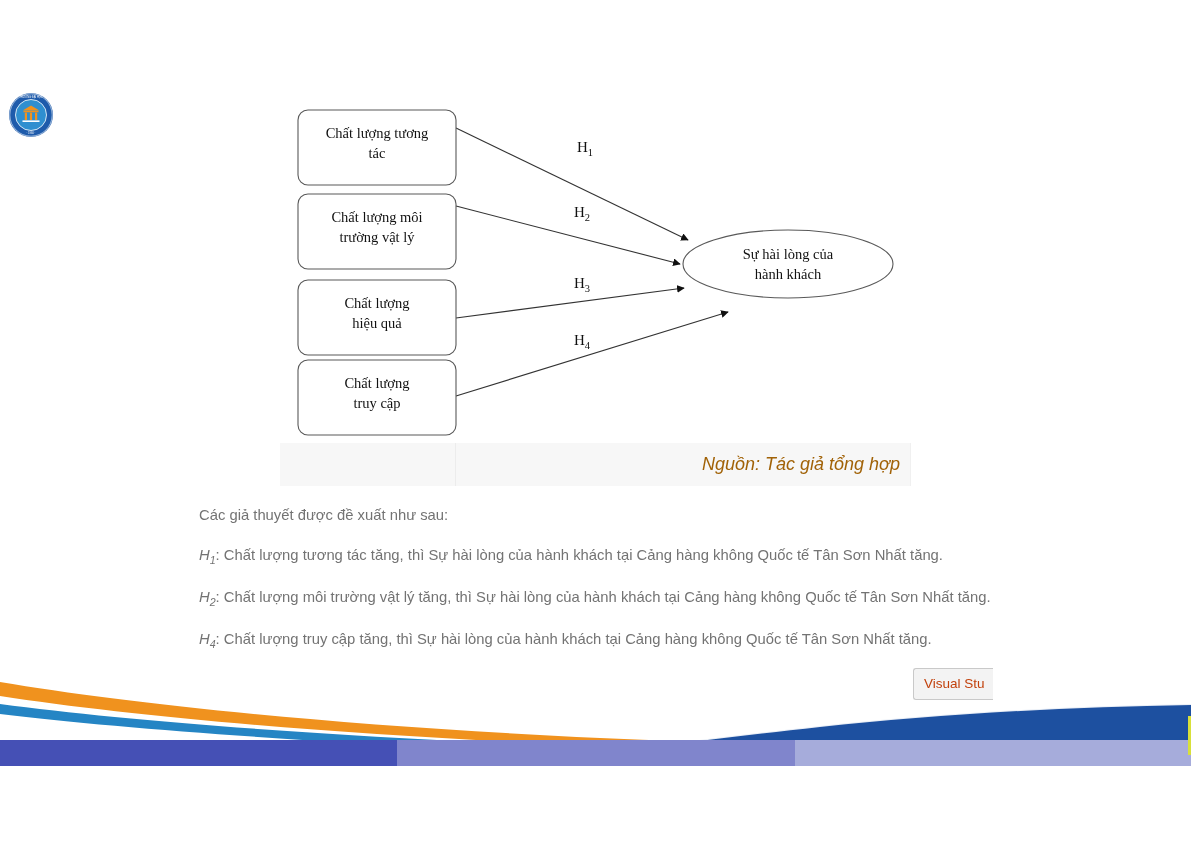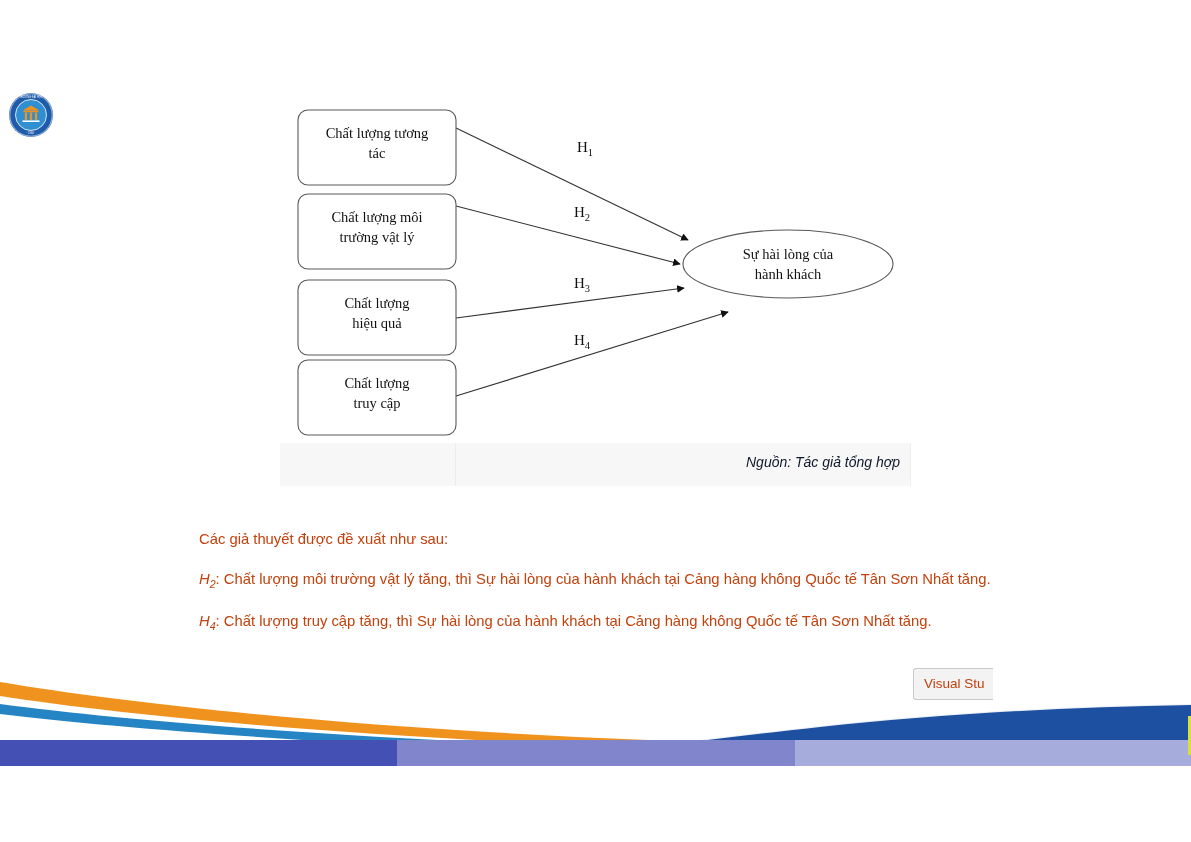--- a/index.html
+++ b/index.html
@@ -53,35 +53,34 @@
     top: 0;
     width: 1px;
     height: 43px;
     background: #ececec;
   }
   #caption-text {
     position: absolute;
     right: 10px;
     top: 11px;
     font-style: italic;
-    font-size: 14px;
-    color: #0f172a;
+    font-size: 18px;
+    color: #a16207;
     white-space: nowrap;
   }
 
   
   #body-copy {
     position: absolute;
     left: 199px;
     top: 505px;
     width: 792px;
-    color: #c2410c;
+    color: #737373;
     font-size: 14.8px;
     line-height: 1.42;
-    margin-top: 24px;
   }
   #body-copy p {
     margin: 0 0 19px 0;
     text-align: justify;
   }
   #body-copy p.lead { text-align: left; }
   #body-copy p:last-child { margin-bottom: 0; }
   .hyp {
     font-style: italic;
     font-weight: normal;
@@ -221,20 +220,23 @@
   </div>
 
   <div id="caption-band">
     <div class="divider"></div>
     <div id="caption-text">Nguồn: Tác giả tổng hợp</div>
   </div>
 
   <div id="body-copy">
     <p class="lead">Các giả thuyết được đề xuất như sau:</p>
 
+    <p>
+      <span class="hyp"><span>H</span><sub>1</sub></span><span>: Chất lượng tương tác tăng, thì Sự hài lòng của hành khách tại Cảng hàng không Quốc tế Tân Sơn Nhất tăng.</span>
+    </p>
 
     <p>
       <span class="hyp"><span>H</span><sub>2</sub></span><span>: Chất lượng môi trường vật lý tăng, thì Sự hài lòng của hành khách tại Cảng hàng không Quốc tế Tân Sơn Nhất tăng.</span>
     </p>
 
 
     <p>
       <span class="hyp"><span>H</span><sub>4</sub></span><span>: Chất lượng truy cập tăng, thì Sự hài lòng của hành khách tại Cảng hàng không Quốc tế Tân Sơn Nhất tăng.</span>
     </p>
   </div>

